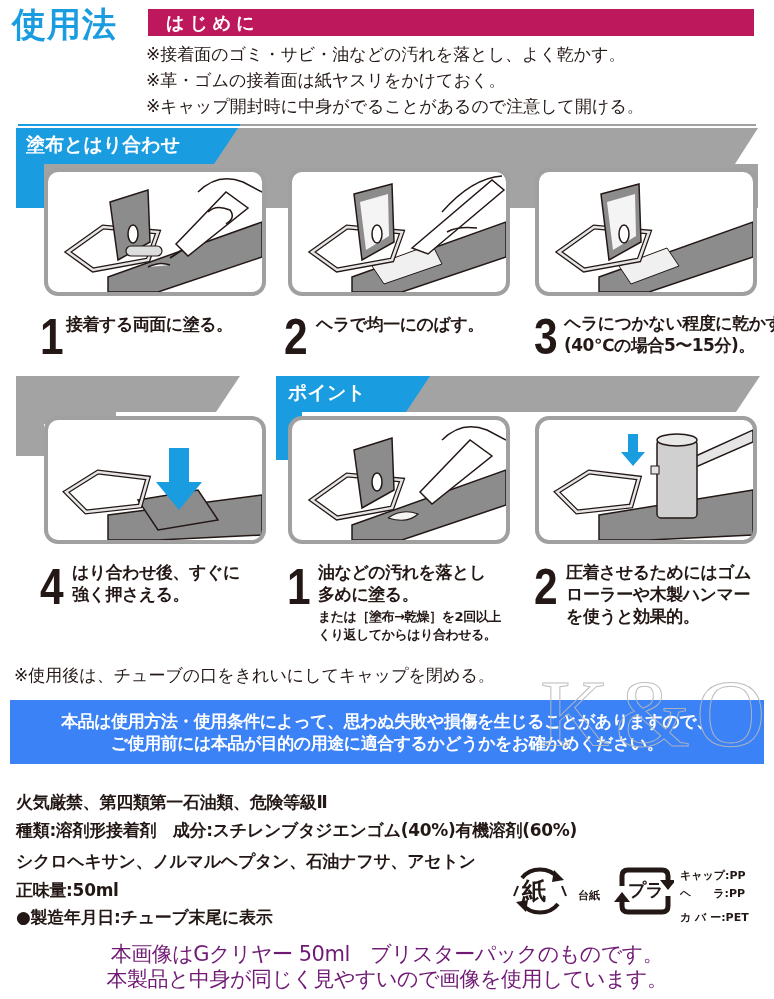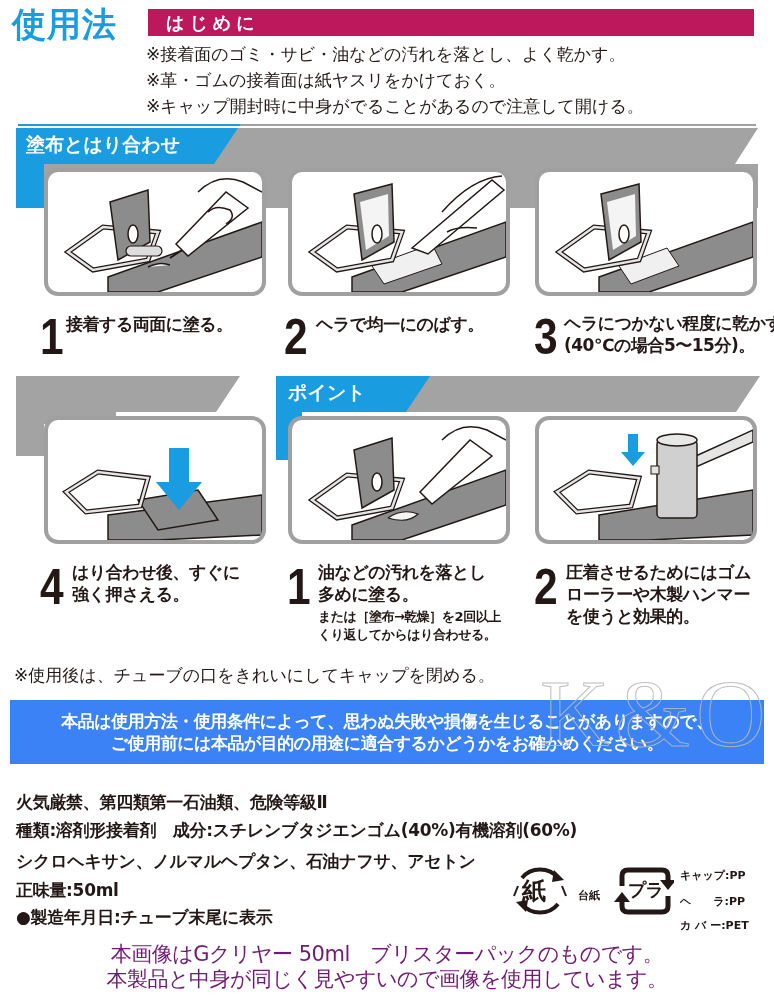--- a/index.html
+++ b/index.html
@@ -207,19 +207,19 @@
 
 <svg class="abs" style="left:614px;top:866px" width="60" height="50" viewBox="0 0 60 50">
   <path d="M8,20 L8,10 Q8,4 14,4 L48,4 Q54,4 54,10 L54,16" fill="none" stroke="#231815" stroke-width="5"></path>
   <polygon points="46,14 62,14 54,24" fill="#231815"></polygon>
   <path d="M54,30 L54,40 Q54,46 48,46 L14,46 Q8,46 8,40 L8,34" fill="none" stroke="#231815" stroke-width="5"></path>
   <polygon points="0,36 16,36 8,26" fill="#231815"></polygon>
 </svg>
 <span class="abs" style="left:628px;top:878px;font-size:18px;font-weight:bold;line-height:24px;letter-spacing:-1px;">プラ</span>
 
 <div class="abs" style="left:680px;top:870px;">
-  <div class="recycle-label" style="margin-bottom:14px"><span>キャップ</span>:<span>PP</span></div>
+  <div class="recycle-label" style="margin-bottom:6px"><span>キャップ</span>:<span>PP</span></div>
   <div class="recycle-label" style="margin-bottom:12px"><span>ヘ　　ラ</span>:<span>PP</span></div>
   <div class="recycle-label"><span>カ バ ー</span>:<span>PET</span></div>
 </div>
 
 <div class="abs red-note" style="top:941px">本画像はGクリヤー 50ml　ブリスターパックのものです。</div>
 <div class="abs red-note" style="top:966px">本製品と中身が同じく見やすいので画像を使用しています。</div>
 
 </body></html>

